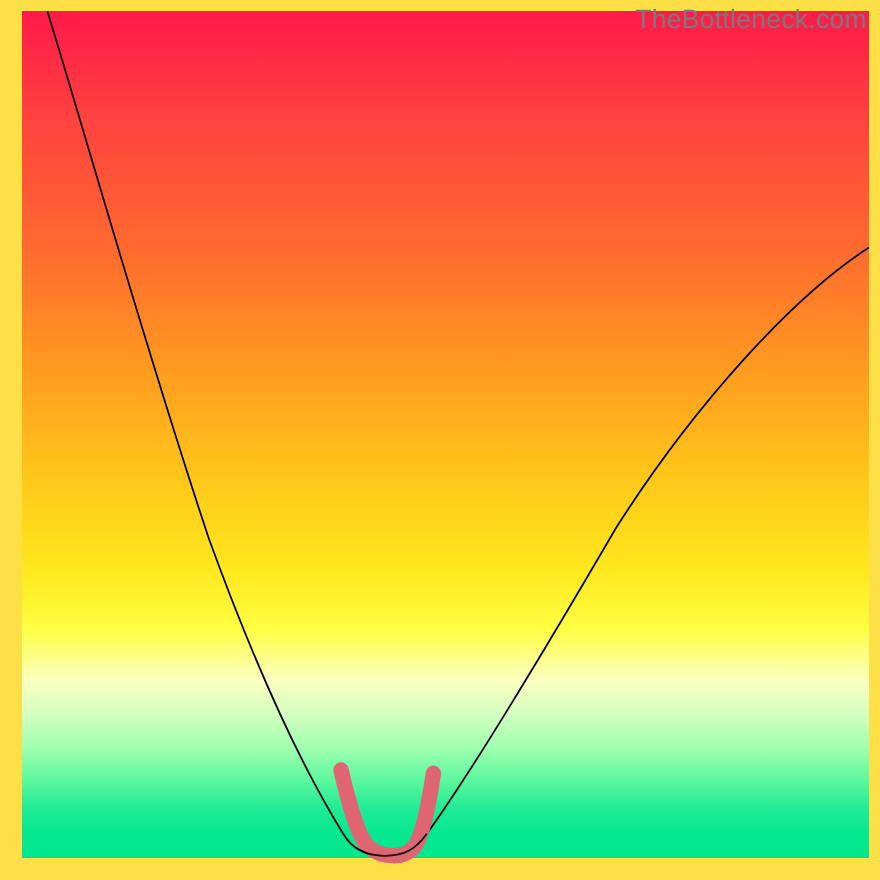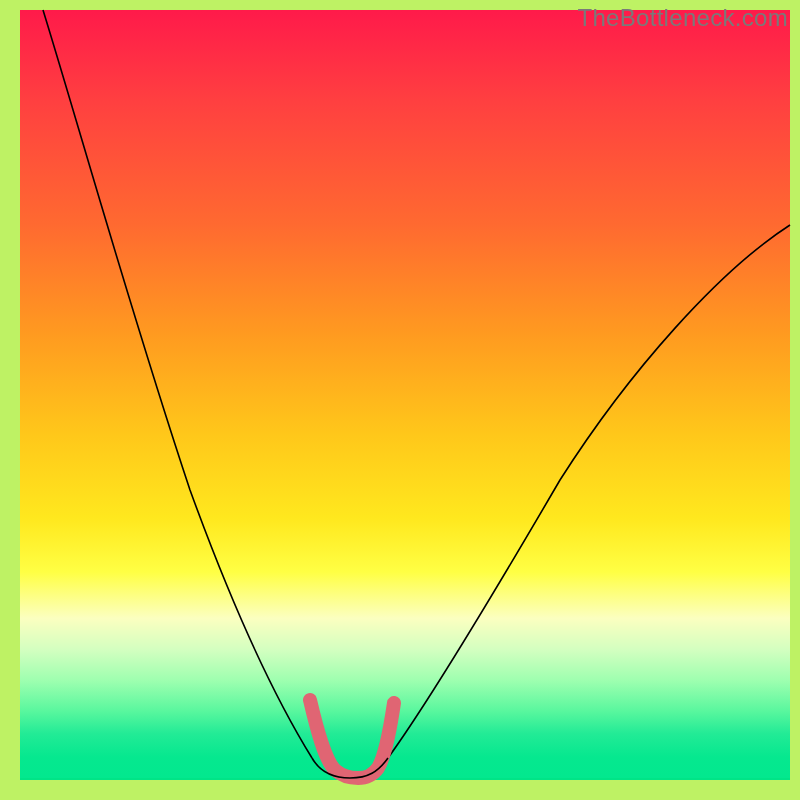--- a/index.html
+++ b/index.html
@@ -8,21 +8,21 @@
     width: 800px;
     height: 800px;
     background: #000;
     overflow: hidden;
     font-family: "Helvetica Neue", Arial, sans-serif;
   }
   .stage {
     position: relative;
     width: 800px;
     height: 800px;
-    background: #bef264;
+    background: #fde047;
     text-align: center;
   }
   .plot-area {
     position: absolute;
     left: 20px;
     top: 10px;
     width: 770px;
     height: 770px;
     
     background: linear-gradient(to bottom,

